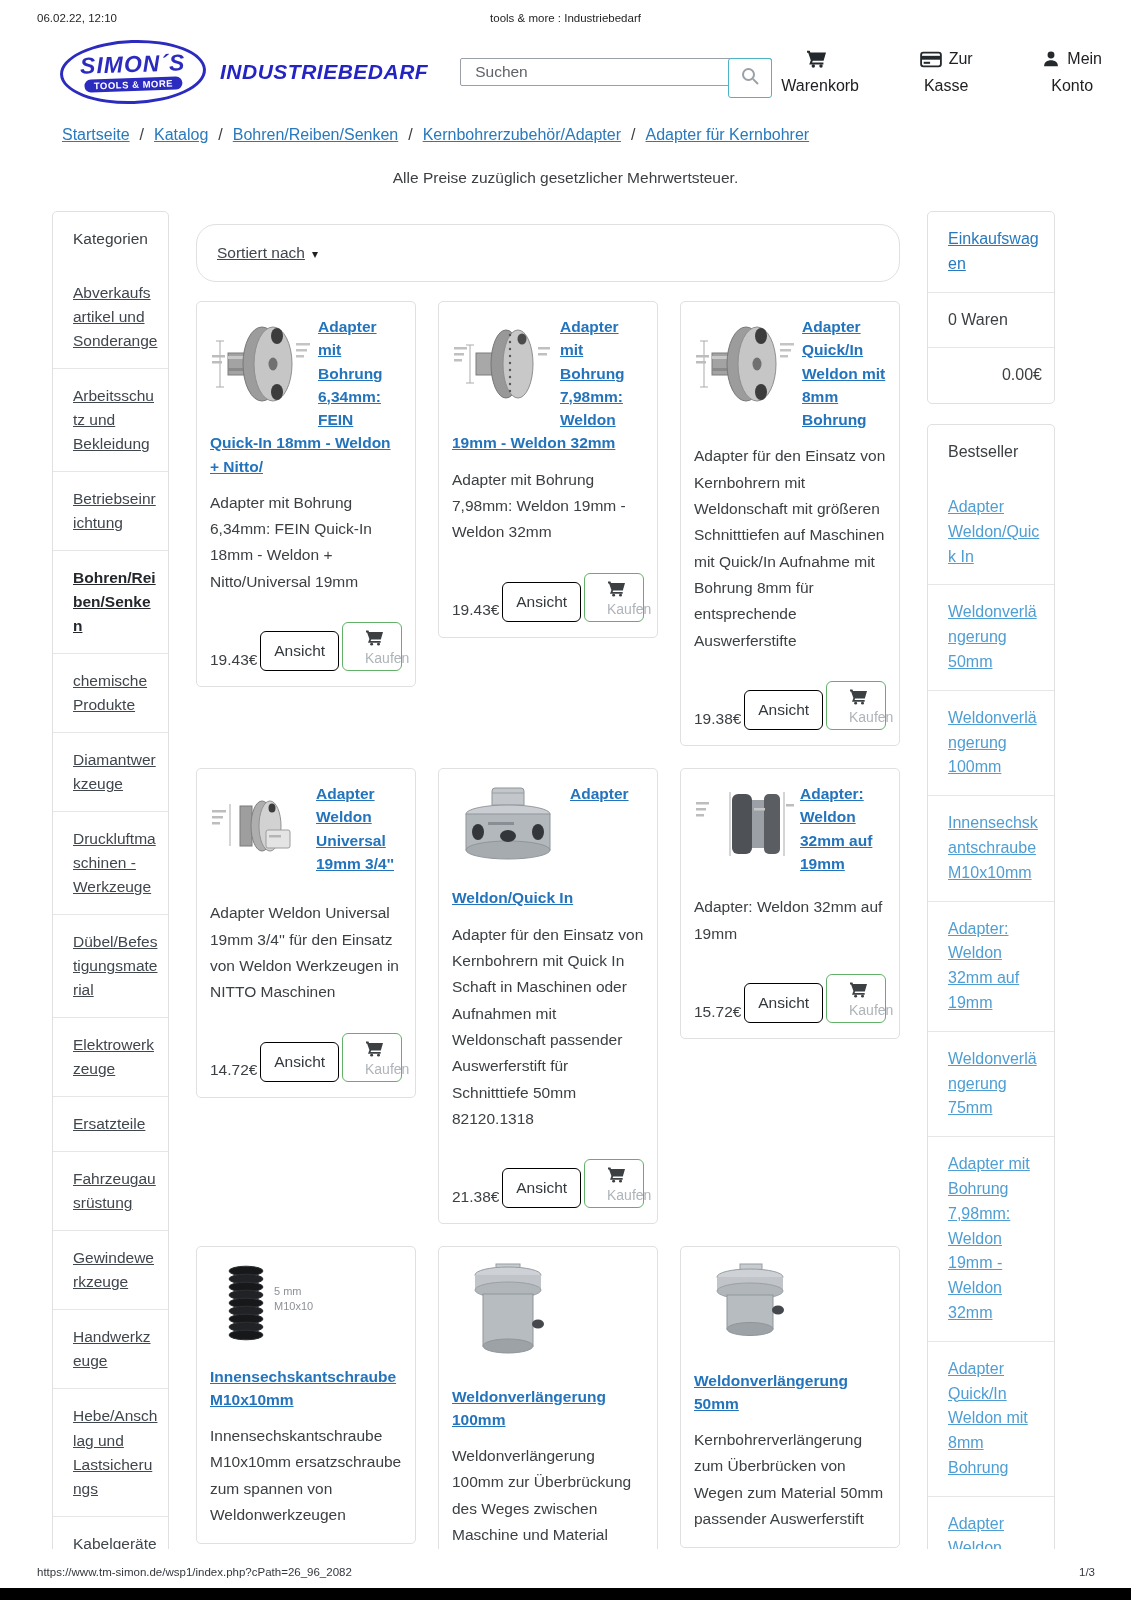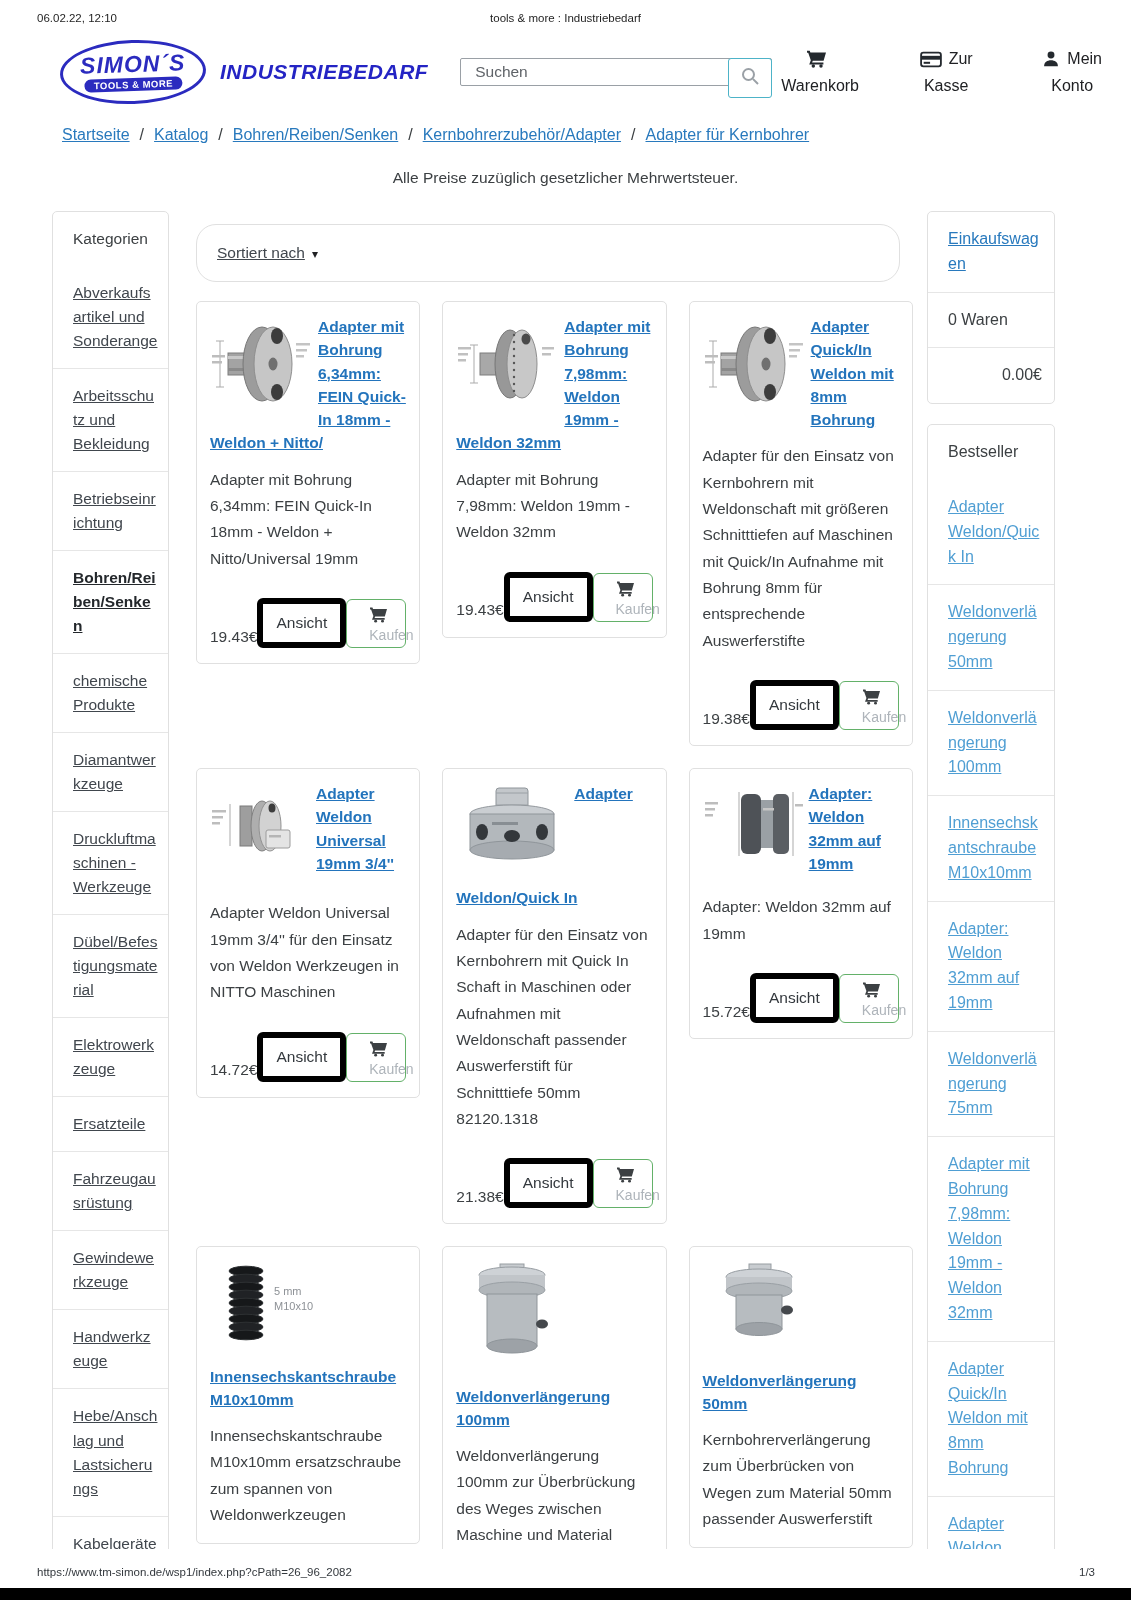--- a/index.html
+++ b/index.html
@@ -58,21 +58,21 @@
   .sort-box a { color:#40464d; }
   .caret { margin-left:7px; font-size:12px; color:#202124; }
 
   .grid { display:grid; grid-template-columns:repeat(3,1fr); gap:22px; margin-top:19px; align-items:start; }
   .card { border:1px solid #e0e0e0; border-radius:5px; padding:13px 13px 15px; line-height:1.5; }
   .p-img { float:left; margin:2px 6px 12px 0; }
   .p-title { color:#2374bc; font-weight:bold; line-height:1.5; }
   .p-desc { clear:both; padding-top:12px; line-height:1.7; color:#3c4043; }
   .p-actions { display:flex; align-items:flex-end; justify-content:space-between; margin-top:16px; }
   .p-price { color:#3c4043; }
-  .btn-view { border:6px solid #000000; background:#fff; border-radius:6px; padding:10px 13px;
+  .btn-view { border:1px solid #000000; background:#fff; border-radius:6px; padding:10px 13px;
     font-size:15.5px; color:#33383d; font-family:inherit; cursor:pointer; }
   .btn-buy { border:1px solid #63b169; background:#fff; border-radius:6px; padding:6px 22px 4px;
     width:60px; text-align:center; cursor:pointer; font-family:inherit;margin-top:11px; }
   .buy-label { display:block; color:#aeb4ba; font-size:14px; margin-top:1px; }
 
   .rightcol { width:128px; flex:none; display:flex; flex-direction:column; gap:20px; }
   .rightcol .row { font-size:16px; padding-right:12px; }
   .cart-link { color:#2879bd; }
   .cart-total { text-align:right; }
   .best a { color:#4f9ed3; }

